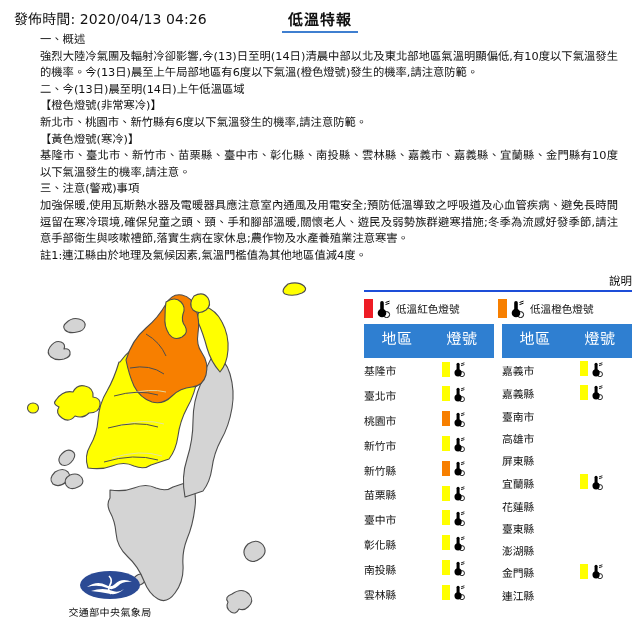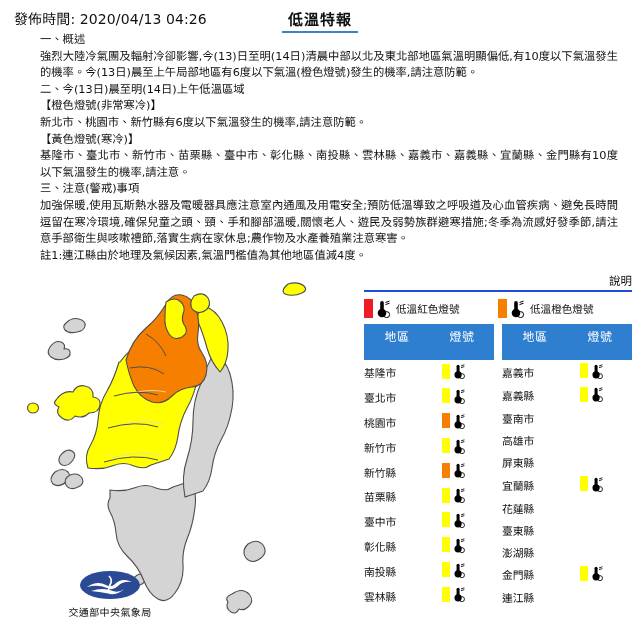--- a/index.html
+++ b/index.html
@@ -143,23 +143,23 @@
     display: flex;
     gap: 8px;
   }
   .region-table {
     width: 130px;
     border-collapse: collapse;
   }
   .region-table thead th {
     background: #2f7fd1;
     color: #ffffff;
-    font-size: 12px;
+    font-size: 15px;
     font-weight: normal;
-    padding: 3px 0 16px 0;
+    padding: 3px 0 10px 0;
     letter-spacing: 0.5px;
   }
   .region-table th.col-region { width: 66px; }
   .region-table th.col-signal { width: 64px; }
   .region-table tbody td {
     font-size: 10.8px;
     padding: 2.5px 0;
     height: 17px;
     vertical-align: middle;
   }

